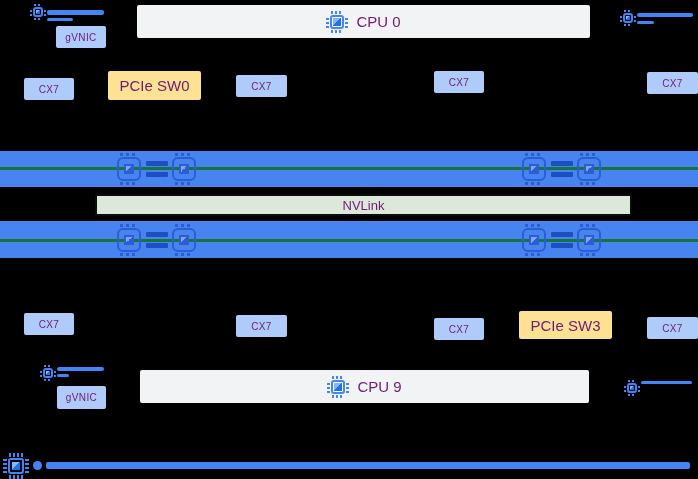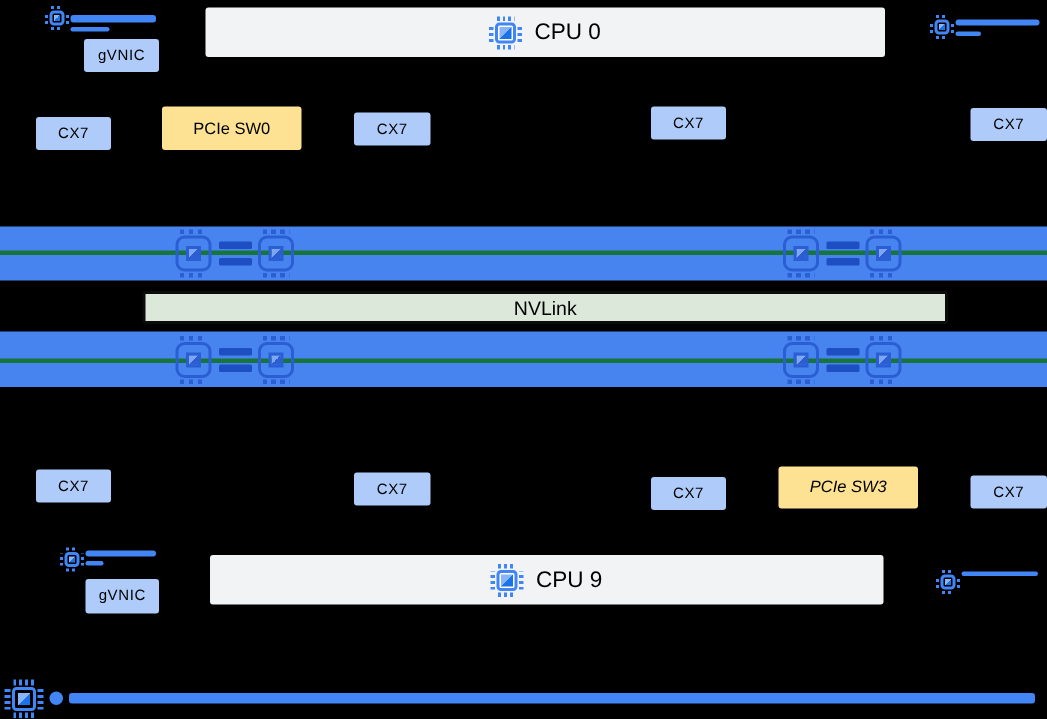--- a/index.html
+++ b/index.html
@@ -1,21 +1,21 @@
 <!DOCTYPE html>
 <html><head>
 <meta charset="utf-8">
 <style>
   html,body{margin:0;padding:0;background:#000;}
   .stage{position:relative;width:698px;height:479px;background:#000;overflow:hidden;
          font-family:"Liberation Sans",sans-serif;}
   .box{position:absolute;box-sizing:border-box;display:flex;align-items:center;justify-content:center;
-       color:#000000;border-radius:2px;}
+       color:#701a75;border-radius:2px;}
   .nic-box{background:#aecbfa;font-size:10px;letter-spacing:.4px;}
-  .pcie-box{background:#fde293;font-size:11px;font-weight:500;}
+  .pcie-box{background:#fde293;font-size:15px;font-weight:500;}
   .cpu-box{background:#f2f3f4;font-size:15px;gap:8px;}
   .nvlink-band{background:#dce8da;border:2px solid #0c0c0c;font-size:13px;}
   .gpu-band{position:absolute;left:0;width:698px;background:#4784f0;}
   .nv-line{position:absolute;left:0;width:698px;height:3px;background:#17753c;}
   .blue-line{position:absolute;background:#4285f4;border-radius:2px;}
 
   
   .chip{position:absolute;display:block;}
   .chip .body{position:absolute;border-style:solid;border-color:#4285f4;border-radius:3px;box-sizing:border-box;}
   .chip .core{position:absolute;background:linear-gradient(135deg,#8ab4f8 50%,#1a73e8 50%);}
@@ -189,21 +189,21 @@
 
   <div class="box nic-box" style="left:24px;top:313px;width:50px;height:22px;">
     <span>CX7</span>
   </div>
   <div class="box nic-box" style="left:236px;top:315px;width:51px;height:22px;">
     <span>CX7</span>
   </div>
   <div class="box nic-box" style="left:434px;top:318px;width:50px;height:22px;">
     <span>CX7</span>
   </div>
-  <div class="box pcie-box" style="left:519px;top:311px;width:93px;height:28px;font-style:italic;">
+  <div class="box pcie-box" style="left:519px;top:311px;width:93px;height:28px;">
     <span>PCIe SW3</span>
   </div>
   <div class="box nic-box" style="left:647px;top:317px;width:51px;height:22px;">
     <span>CX7</span>
   </div>
 
   <span class="chip chip-sm" style="left:40px;top:365px;">
     <span class="body"></span>
       <span class="core"></span>
     <span class="pins pt"></span>

